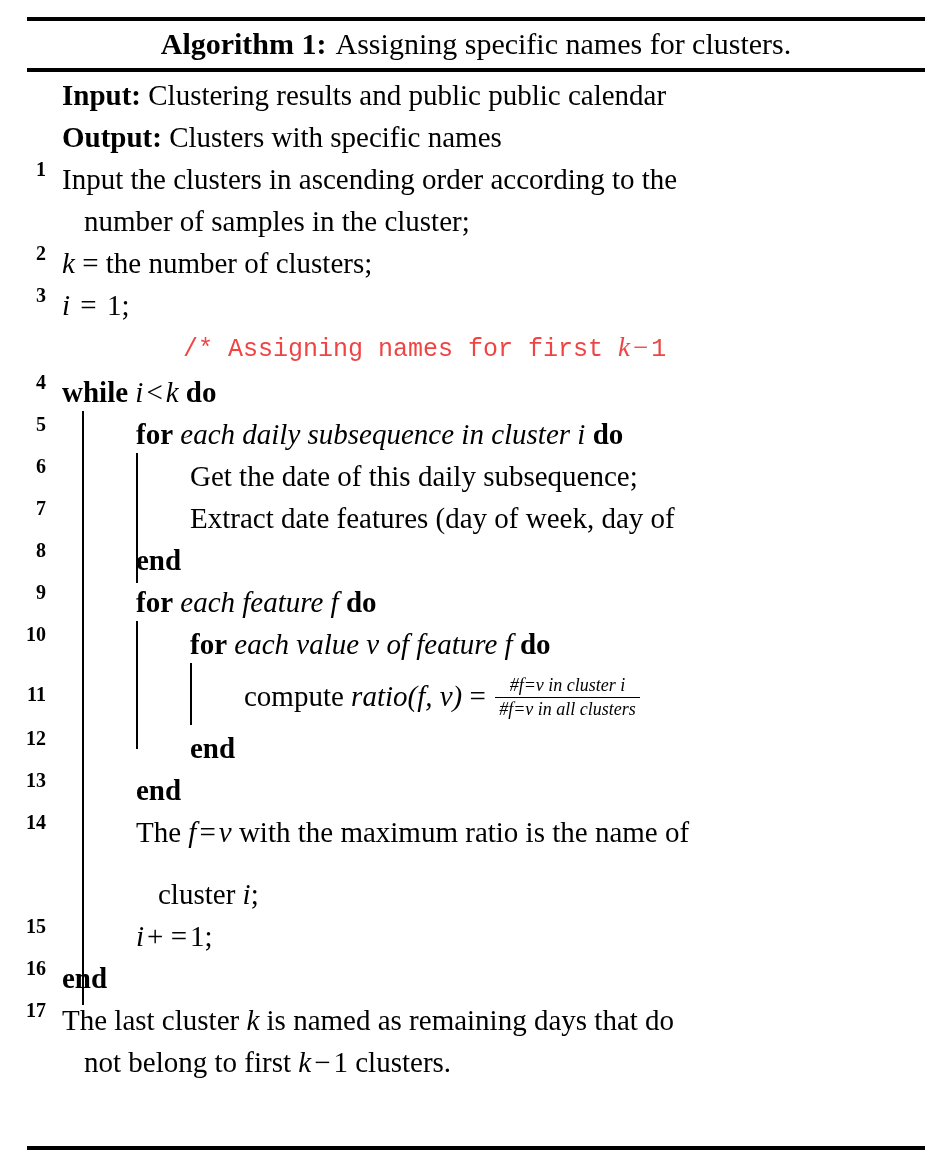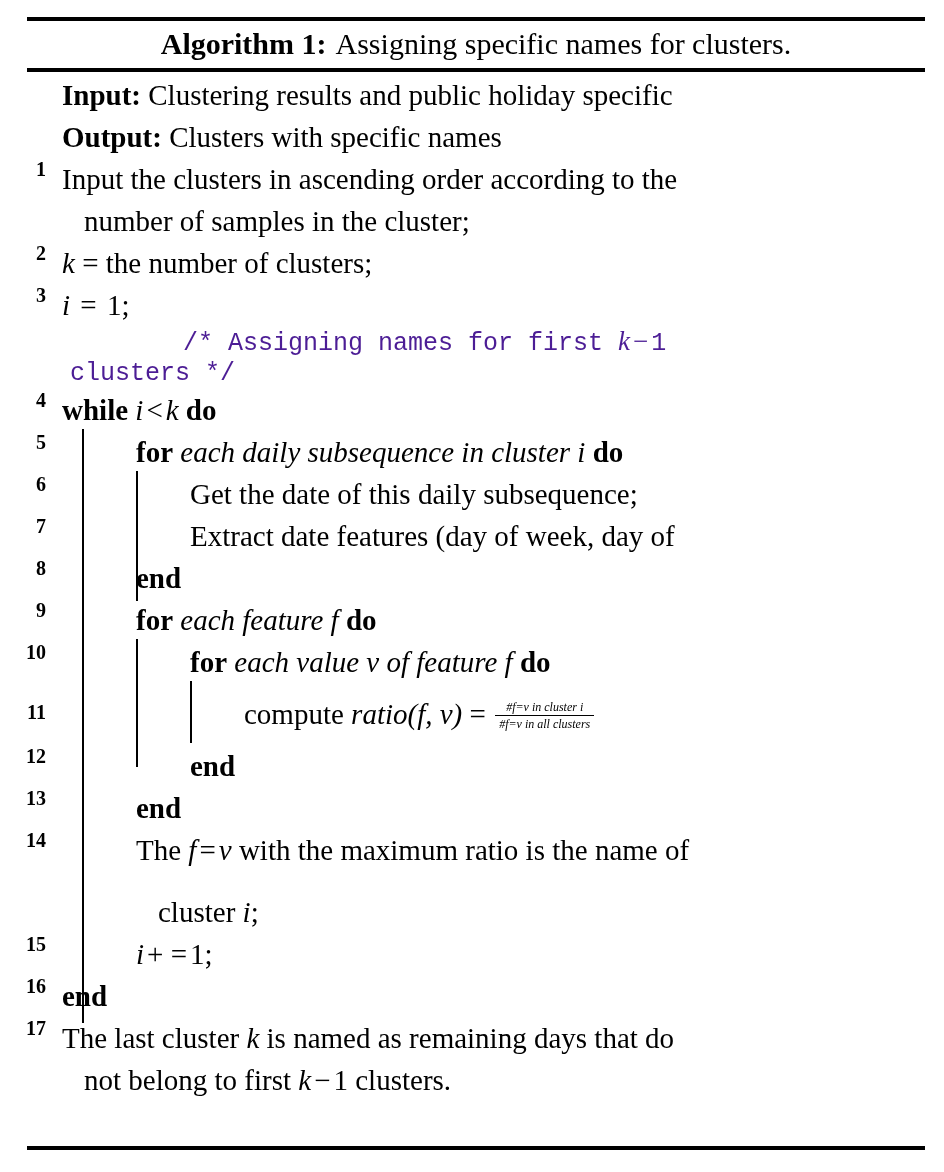--- a/index.html
+++ b/index.html
@@ -109,40 +109,40 @@
   .math .op {
     font-style: normal;
     padding: 0 3px;
   }
   .mathup { font-style: normal; }
 
   
   .comment {
     font-family: "Liberation Mono", "DejaVu Sans Mono", monospace;
     font-size: 25px;
-    line-height: 30px;
-    color: #4c1d95;
+    line-height: 42px;
+    color: #ef4444;
   }
   .comment .cfirst { display: block; padding-left: 121px; }
   .comment .cwrap  { display: block; padding-left: 8px; }
   .comment .math { font-family: "Liberation Serif", "DejaVu Serif", serif; font-size: 27px; }
 
   
   .vbar {
     position: absolute;
     width: 2px;
     background: #000000;
   }
 
   
   .frac {
     display: inline-block;
     vertical-align: middle;
     text-align: center;
-    font-size: 12px;
+    font-size: 18px;
     font-style: italic;
     line-height: 1.18;
     margin: 0 2px;
     position: relative;
     top: -2px;
   }
   .frac .num {
     display: block;
     padding: 0 4px 1px 4px;
     border-bottom: 1.6px solid #000;
@@ -164,21 +164,21 @@
   <div class="caption">
     <span class="cap-label">Algorithm 1:</span>
       <span class="cap-text">Assigning specific names for clusters.</span>
   </div>
 
   <div class="rule rule-mid"></div>
 
   <div class="lines">
 
     <div class="row">
-      <div class="content ind0"><span class="kw">Input:</span> <span>Clustering results and public holiday specific</span></div>
+      <div class="content ind0"><span class="kw">Input:</span> <span>Clustering results and public public calendar</span></div>
     </div>
 
     <div class="row">
       <div class="content ind0"><span class="kw">Output:</span> <span>Clusters with specific names</span></div>
     </div>
 
     <div class="row">
       <span class="lineno">1</span>
       <div class="content hang0"><span>Input the clusters in ascending order according to the</span><span class="wrap">number of samples in the cluster;</span></div>
     </div>
@@ -189,21 +189,20 @@
     </div>
 
     <div class="row">
       <span class="lineno">3</span>
       <div class="content ind0"><span class="math">i</span> <span class="math"><span class="op">=</span></span> <span class="mathup">1;</span></div>
     </div>
 
     <div class="row">
       <div class="content ind0 comment">
           <span class="cfirst"><span>/* Assigning names for first</span> <span class="math">k</span><span class="math"><span class="op">−</span></span><span class="mathup">1</span></span>
-          <span class="cwrap">clusters */</span>
         </div>
     </div>
 
     <div class="row">
       <span class="lineno">4</span>
       <div class="content ind0"><span class="kw">while</span> <span class="math">i</span><span class="math"><span class="op">&lt;</span></span><span class="math">k</span> <span class="kw">do</span></div>
 
       <div class="vbar" style="left:82px; top:40px; height:594px;"></div>
     </div>
 

